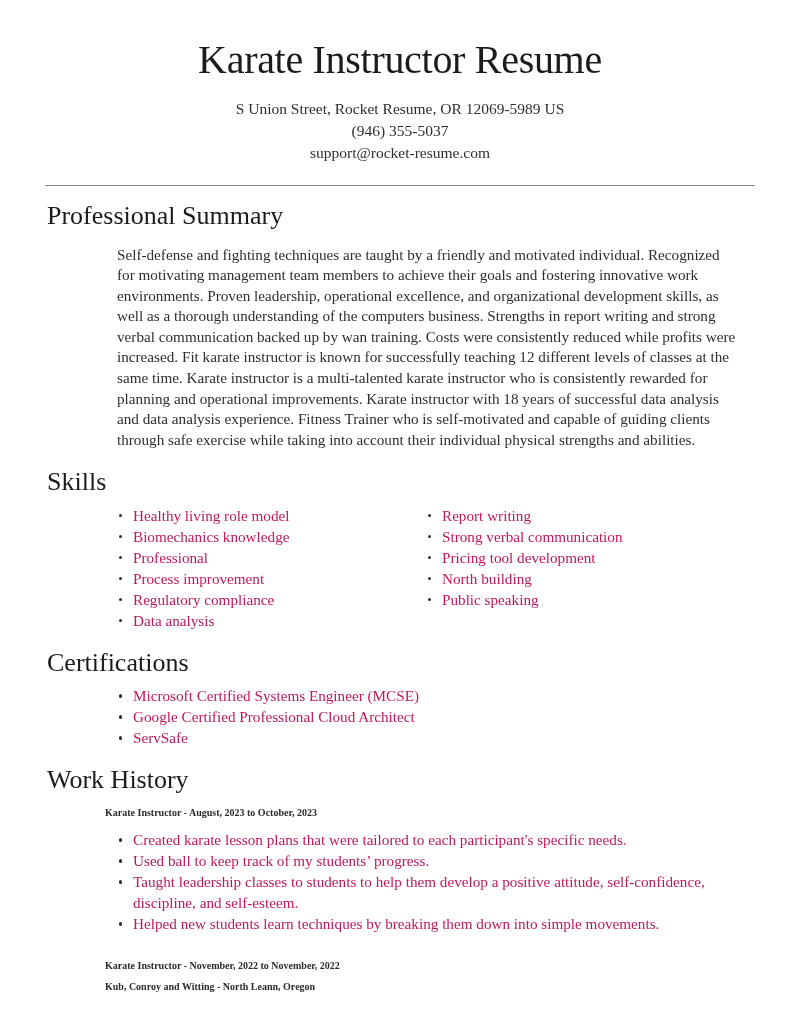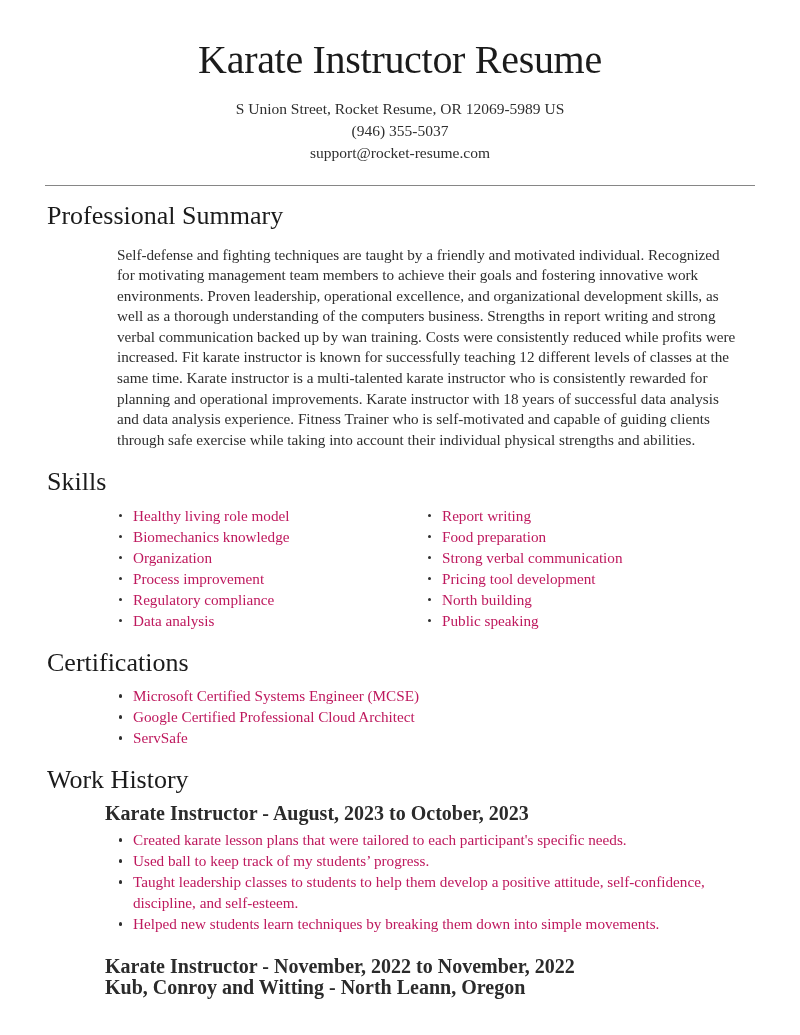--- a/index.html
+++ b/index.html
@@ -114,21 +114,21 @@
   .job {
     margin-top: 6px;
   }
   .job + .job {
     margin-top: 22px;
   }
   .job-heading {
     padding-left: 60px;
   }
   .job-line {
-    font-size: 20px;
+    font-size: 10px;
     font-weight: bold;
     line-height: 20.5px;
     color: #2b2b2b;
   }
   .job .bullets {
     margin-top: 6px;
   }
   .section.work {
     margin-top: 16px;
   }
@@ -161,30 +161,29 @@
     </div>
   </div>
 
   <div class="section skills">
     <h2 class="section-title">Skills</h2>
     <div class="skills-columns">
       <div class="col left">
         <ul class="bullets">
             <li>Healthy living role model</li>
             <li>Biomechanics knowledge</li>
-            <li>Organization</li>
+            <li>Professional</li>
             <li>Process improvement</li>
             <li>Regulatory compliance</li>
             <li>Data analysis</li>
           </ul>
       </div>
       <div class="col right">
         <ul class="bullets">
             <li>Report writing</li>
-            <li>Food preparation</li>
             <li>Strong verbal communication</li>
             <li>Pricing tool development</li>
             <li>North building</li>
             <li>Public speaking</li>
           </ul>
       </div>
     </div>
   </div>
 
   <div class="section certs">

